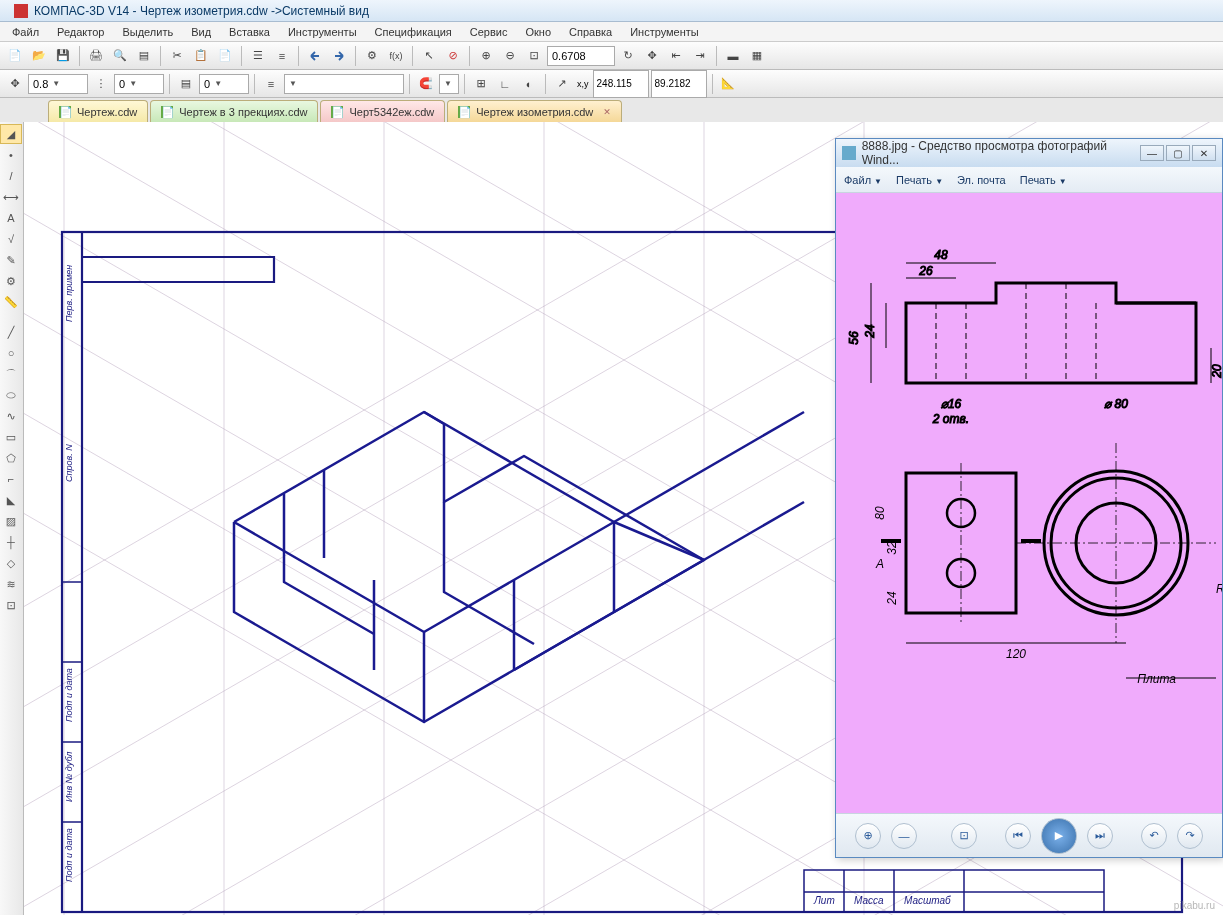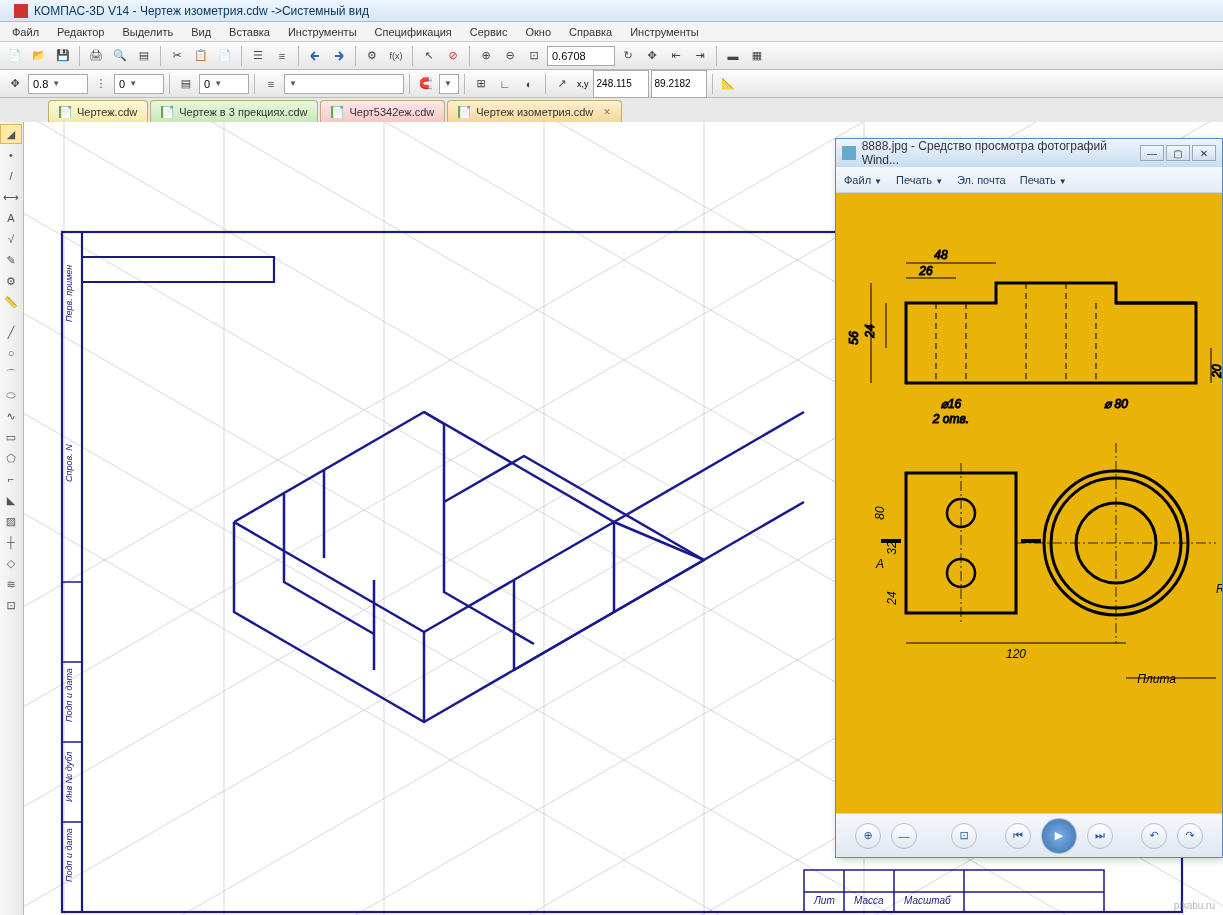--- a/index.html
+++ b/index.html
@@ -36,21 +36,21 @@
 .canvas-area { flex: 1; position: relative; background: #fff; overflow: hidden; }
 .canvas-svg { position: absolute; top: 0; left: 0; }
 
 .viewer-window { position: absolute; right: 0; top: 138px; width: 388px; height: 720px; background: #fff; border: 1px solid #5a8ac0; box-shadow: 2px 2px 8px rgba(0,0,0,0.2); display: flex; flex-direction: column; }
 .viewer-title { height: 28px; background: linear-gradient(#eef5fc,#c8dcf0); display: flex; align-items: center; padding: 0 6px; font-size: 12px; color: #333; }
 .viewer-title .vt-icon { width: 14px; height: 14px; background: #6ac; margin-right: 6px; }
 .viewer-title .winbtns { margin-left: auto; display: flex; gap: 2px; }
 .viewer-title .winbtn { width: 24px; height: 16px; background: linear-gradient(#f0f6fc,#d0e0f0); border: 1px solid #9ab; font-size: 10px; display: flex; align-items: center; justify-content: center; }
 .viewer-menu { height: 26px; background: linear-gradient(#f4f8fc,#e4ecf4); border-bottom: 1px solid #c8d4e0; display: flex; align-items: center; padding: 2px 8px; gap: 14px; font-size: 11px; color: #1a3a66; }
 .viewer-menu span .arr { font-size: 8px; }
-.viewer-content { flex: 1; background: #eab308; position: relative; overflow: hidden; }
+.viewer-content { flex: 1; background: #f0abfc; position: relative; overflow: hidden; }
 .viewer-footer { height: 44px; background: linear-gradient(#f4f8fc,#e0e8f0); border-top: 1px solid #c8d4e0; display: flex; align-items: center; justify-content: center; gap: 10px; }
 .vfbtn { width: 26px; height: 26px; border-radius: 13px; background: linear-gradient(#fff,#e0e8f0); border: 1px solid #b0c0d0; display: flex; align-items: center; justify-content: center; font-size: 11px; color: #2a5a9a; }
 .vfbtn.big { width: 36px; height: 36px; border-radius: 18px; background: radial-gradient(#7ab0ea,#3a70aa); color: #fff; }
 
 .watermark { position: absolute; right: 8px; bottom: 4px; font-size: 10px; color: #999; opacity: 0.7; }
 </style>
 </head>
 <body>
 
 <div class="titlebar">

